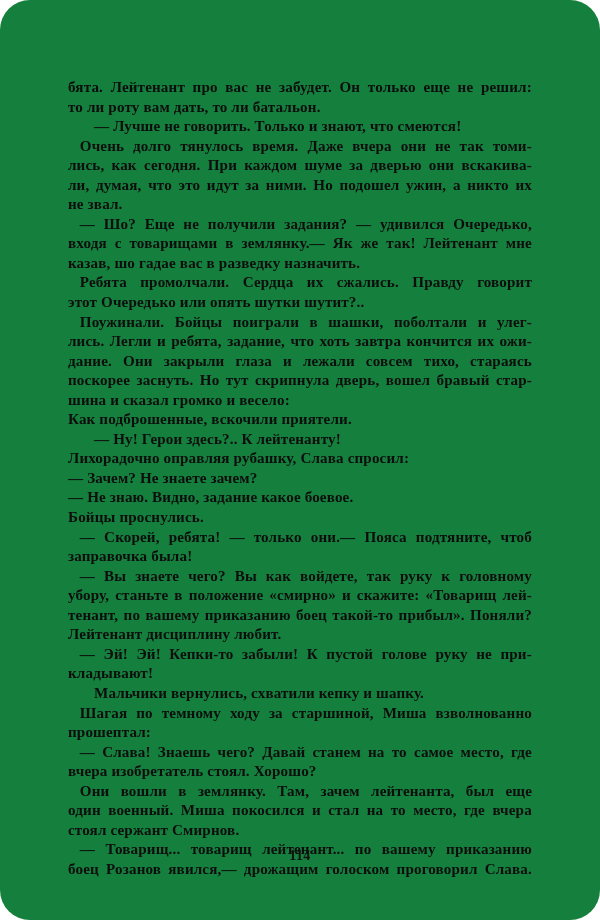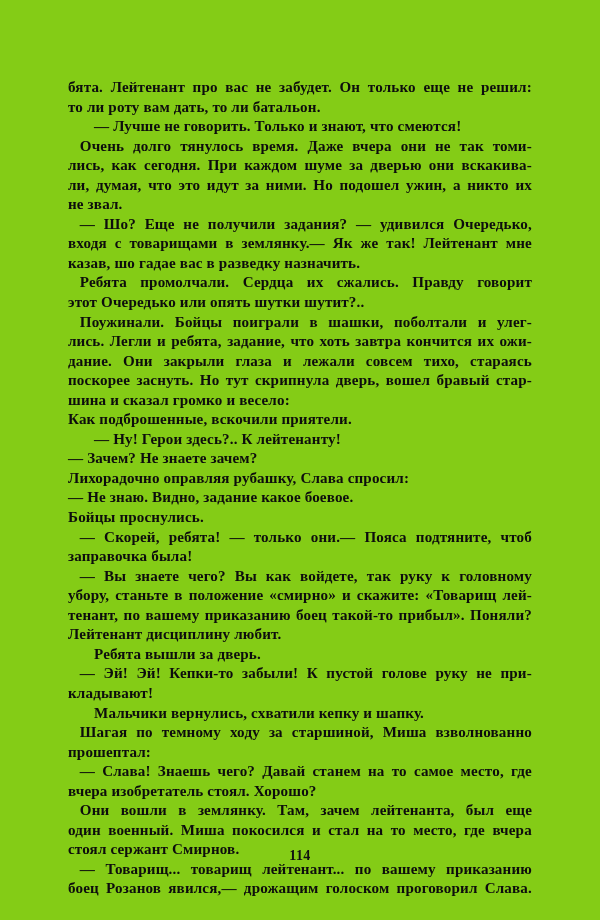--- a/index.html
+++ b/index.html
@@ -11,21 +11,22 @@
     width: 600px;
     height: 920px;
     position: relative;
     overflow: hidden;
     font-family: "Liberation Serif", "DejaVu Serif", serif;
   }
 
   #page {
     position: absolute;
     inset: 0;
-    background: #84cc16;
+    background: #15803d;
+    border-radius: 30px;
   }
 
   
   #text-block {
     position: absolute;
     left: 68px;
     top: 78px;
     width: 464px;
     color: #0d0d0d;
     font-size: 15.1px;
@@ -87,31 +88,30 @@
       <div class="ln flush">казав, шо гадае вас в разведку назначить.</div>
       <div class="ln just"><span>&nbsp;&nbsp;&nbsp;Ребята</span><span>промолчали.</span><span>Сердца</span><span>их</span><span>сжались.</span><span>Правду</span><span>говорит</span></div>
       <div class="ln flush">этот Очередько или опять шутки шутит?..</div>
       <div class="ln just"><span>&nbsp;&nbsp;&nbsp;Поужинали.</span><span>Бойцы</span><span>поиграли</span><span>в</span><span>шашки,</span><span>поболтали</span><span>и</span><span>улег-</span></div>
       <div class="ln just"><span>лись.</span><span>Легли</span><span>и</span><span>ребята,</span><span>задание,</span><span>что</span><span>хоть</span><span>завтра</span><span>кончится</span><span>их</span><span>ожи-</span></div>
       <div class="ln just"><span>дание.</span><span>Они</span><span>закрыли</span><span>глаза</span><span>и</span><span>лежали</span><span>совсем</span><span>тихо,</span><span>стараясь</span></div>
       <div class="ln just"><span>поскорее</span><span>заснуть.</span><span>Но</span><span>тут</span><span>скрипнула</span><span>дверь,</span><span>вошел</span><span>бравый</span><span>стар-</span></div>
       <div class="ln flush">шина и сказал громко и весело:</div>
       <div class="ln flush">Как подброшенные, вскочили приятели.</div>
       <div class="ln flush indent">— Ну! Герои здесь?.. К лейтенанту!</div>
+      <div class="ln flush">Лихорадочно оправляя рубашку, Слава спросил:</div>
       <div class="ln flush">— Зачем? Не знаете зачем?</div>
-      <div class="ln flush">Лихорадочно оправляя рубашку, Слава спросил:</div>
       <div class="ln flush">— Не знаю. Видно, задание какое боевое.</div>
       <div class="ln flush">Бойцы проснулись.</div>
       <div class="ln just"><span>&nbsp;&nbsp;&nbsp;—</span><span>Скорей,</span><span>ребята!</span><span>—</span><span>только</span><span>они.—</span><span>Пояса</span><span>подтяните,</span><span>чтоб</span></div>
       <div class="ln flush">заправочка была!</div>
       <div class="ln just"><span>&nbsp;&nbsp;&nbsp;—</span><span>Вы</span><span>знаете</span><span>чего?</span><span>Вы</span><span>как</span><span>войдете,</span><span>так</span><span>руку</span><span>к</span><span>головному</span></div>
       <div class="ln just"><span>убору,</span><span>станьте</span><span>в</span><span>положение</span><span>«смирно»</span><span>и</span><span>скажите:</span><span>«Товарищ</span><span>лей-</span></div>
       <div class="ln just"><span>тенант,</span><span>по</span><span>вашему</span><span>приказанию</span><span>боец</span><span>такой-то</span><span>прибыл».</span><span>Поняли?</span></div>
       <div class="ln flush">Лейтенант дисциплину любит.</div>
-      <div class="ln flush indent">Ребята вышли за дверь.</div>
       <div class="ln just"><span>&nbsp;&nbsp;&nbsp;—</span><span>Эй!</span><span>Эй!</span><span>Кепки-то</span><span>забыли!</span><span>К</span><span>пустой</span><span>голове</span><span>руку</span><span>не</span><span>при-</span></div>
       <div class="ln flush">кладывают!</div>
       <div class="ln flush indent">Мальчики вернулись, схватили кепку и шапку.</div>
       <div class="ln just"><span>&nbsp;&nbsp;&nbsp;Шагая</span><span>по</span><span>темному</span><span>ходу</span><span>за</span><span>старшиной,</span><span>Миша</span><span>взволнованно</span></div>
       <div class="ln flush">прошептал:</div>
       <div class="ln just"><span>&nbsp;&nbsp;&nbsp;—</span><span>Слава!</span><span>Знаешь</span><span>чего?</span><span>Давай</span><span>станем</span><span>на</span><span>то</span><span>самое</span><span>место,</span><span>где</span></div>
       <div class="ln flush">вчера изобретатель стоял. Хорошо?</div>
       <div class="ln just"><span>&nbsp;&nbsp;&nbsp;Они</span><span>вошли</span><span>в</span><span>землянку.</span><span>Там,</span><span>зачем</span><span>лейтенанта,</span><span>был</span><span>еще</span></div>
       <div class="ln just"><span>один</span><span>военный.</span><span>Миша</span><span>покосился</span><span>и</span><span>стал</span><span>на</span><span>то</span><span>место,</span><span>где</span><span>вчера</span></div>
       <div class="ln flush">стоял сержант Смирнов.</div>

